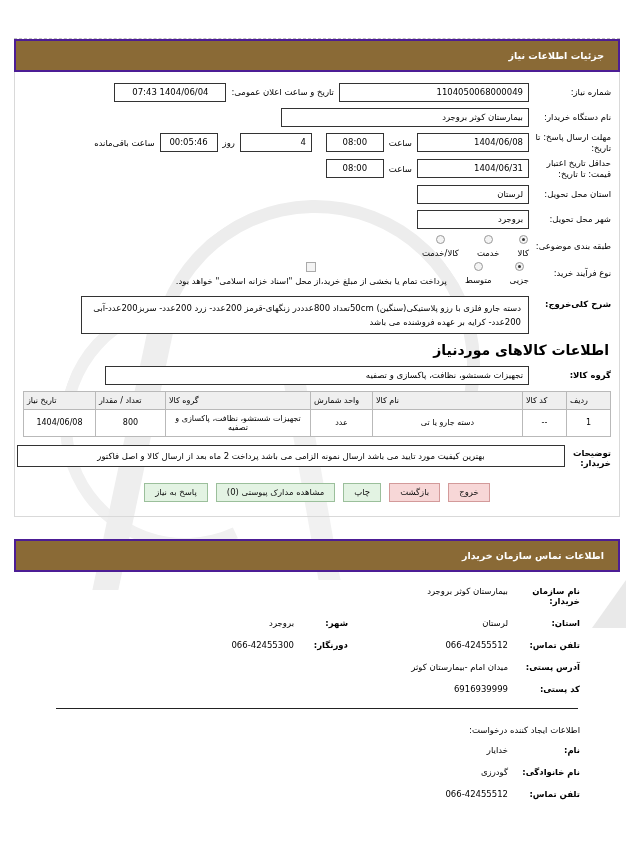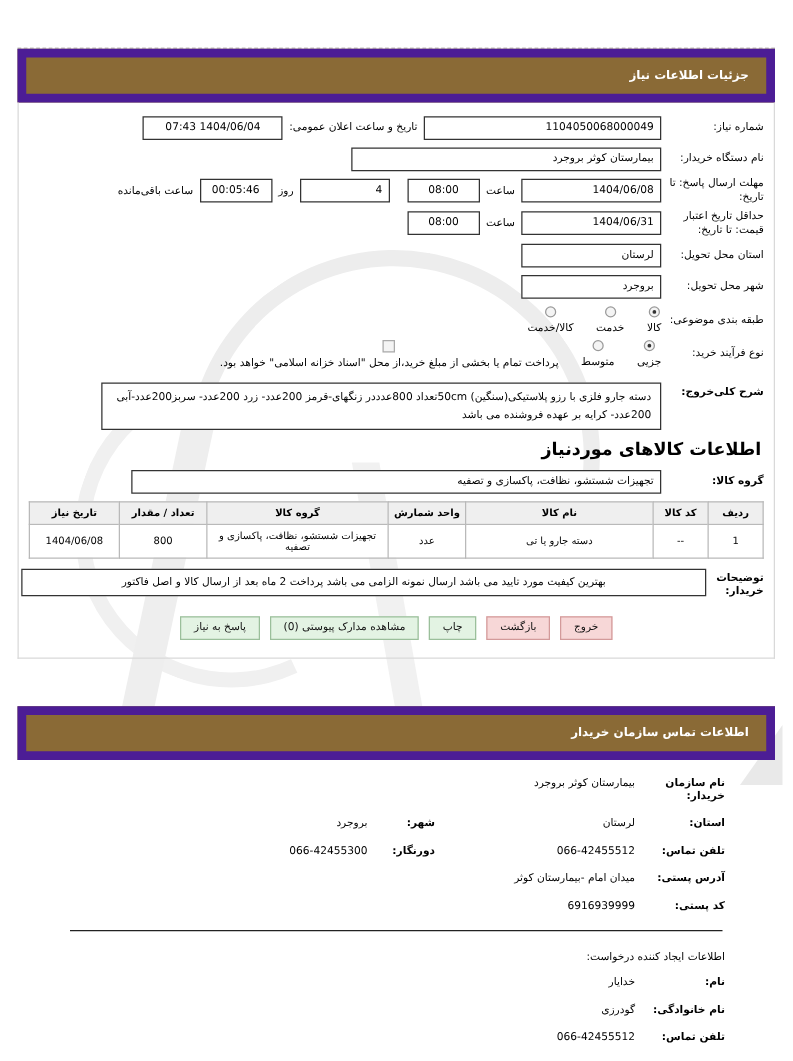--- a/index.html
+++ b/index.html
@@ -72,21 +72,21 @@
   }
 
   
   .section-bar {
     background: #8a6a36;
     color: #ffffff;
     font-size: 9.5px;
     font-weight: bold;
     padding: 9px 14px;
     text-align: right;
-    border: 7px solid #4c1d95;
+    border: 2px solid #4c1d95;
   }
 
   
   .panel {
     border: 1px solid #d9d9d9;
     border-top: 0;
     background: transparent;
     padding: 10px 8px 8px 8px;
   }
 
@@ -203,23 +203,23 @@
 
   
   table.goods {
     width: 100%;
     border-collapse: collapse;
     font-size: 8px;
   }
   table.goods th {
     background: #efefef;
     border: 1px solid #b9b9b9;
-    font-weight: bold;
+    font-weight: normal;
     padding: 4px 3px;
-    text-align: center;
+    text-align: left;
     color: #000;
     margin-left: 36px;
   }
   table.goods td {
     border: 1px solid #b9b9b9;
     padding: 4px 3px;
     text-align: center;
     background: #ffffff;
   }
 
@@ -433,21 +433,21 @@
     <div class="btnrow">
       <div class="btn danger">خروج</div>
       <div class="btn danger">بازگشت</div>
       <div class="btn">چاپ</div>
       <div class="btn">مشاهده مدارک پیوستی (0)</div>
       <div class="btn">پاسخ به نیاز</div>
     </div>
 
   </div>
 
-  <div class="section-bar" style="margin-top:38px;">اطلاعات تماس سازمان خریدار</div>
+  <div class="section-bar" style="margin-top:22px;">اطلاعات تماس سازمان خریدار</div>
 
   <div class="contact-wrap">
 
     <div class="crow">
       <div class="clabel">نام سازمان خریدار:</div>
       <div class="cval">بیمارستان کوثر بروجرد</div>
     </div>
 
     <div class="crow">
       <div class="clabel">استان:</div>

